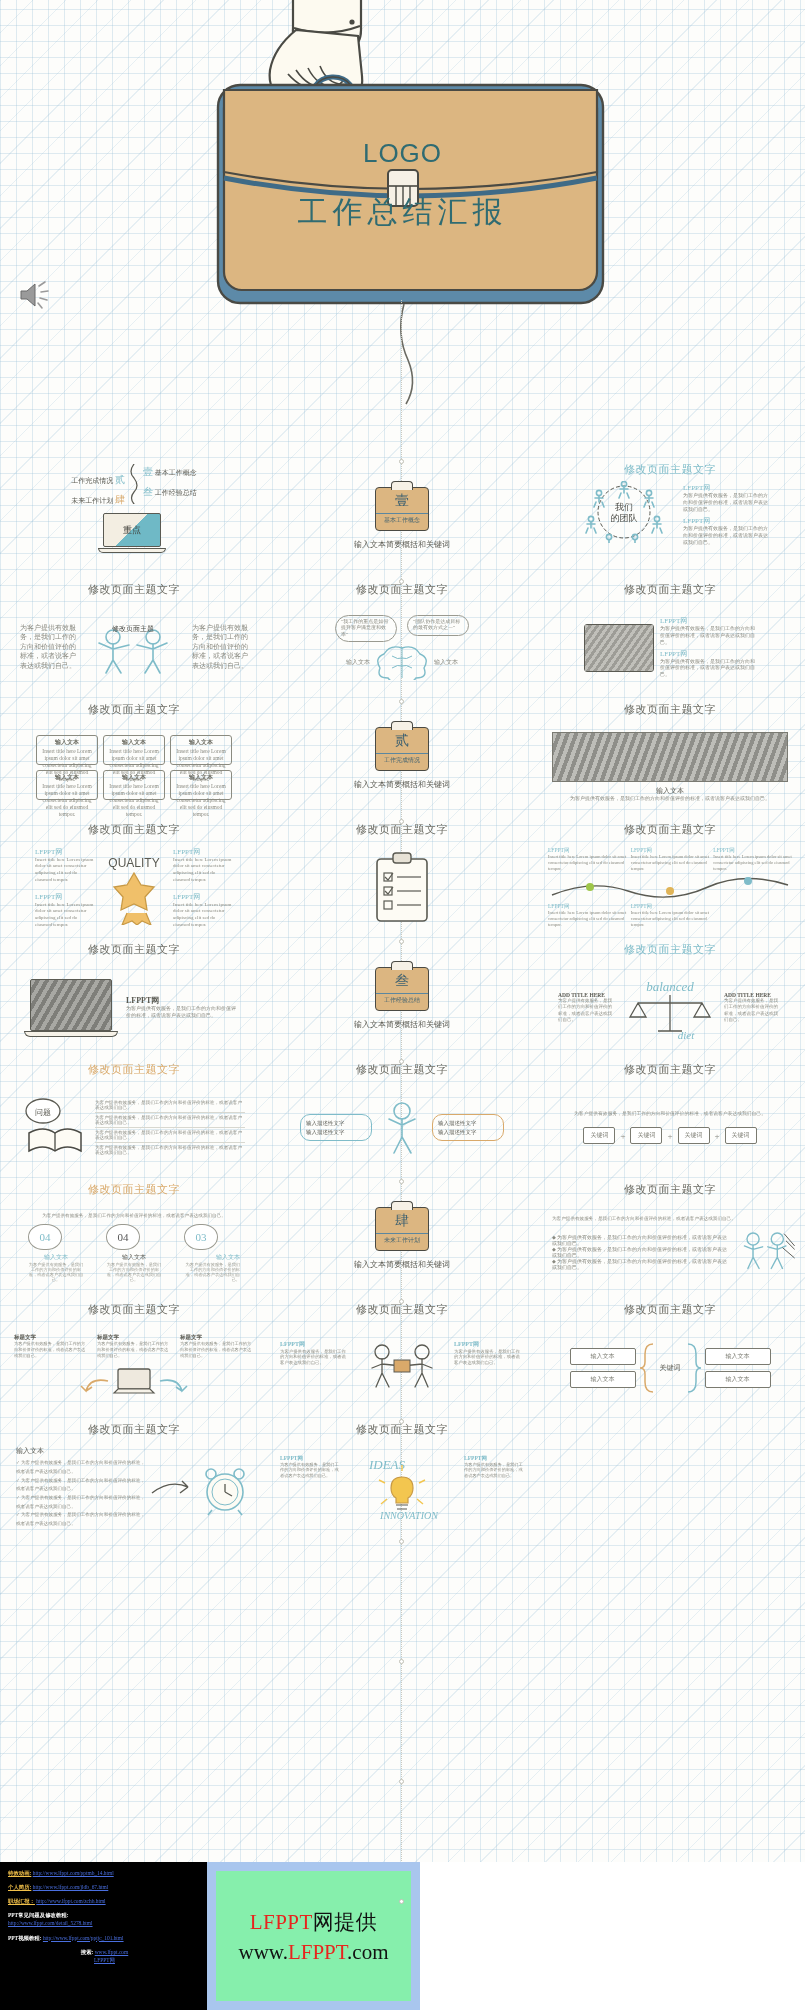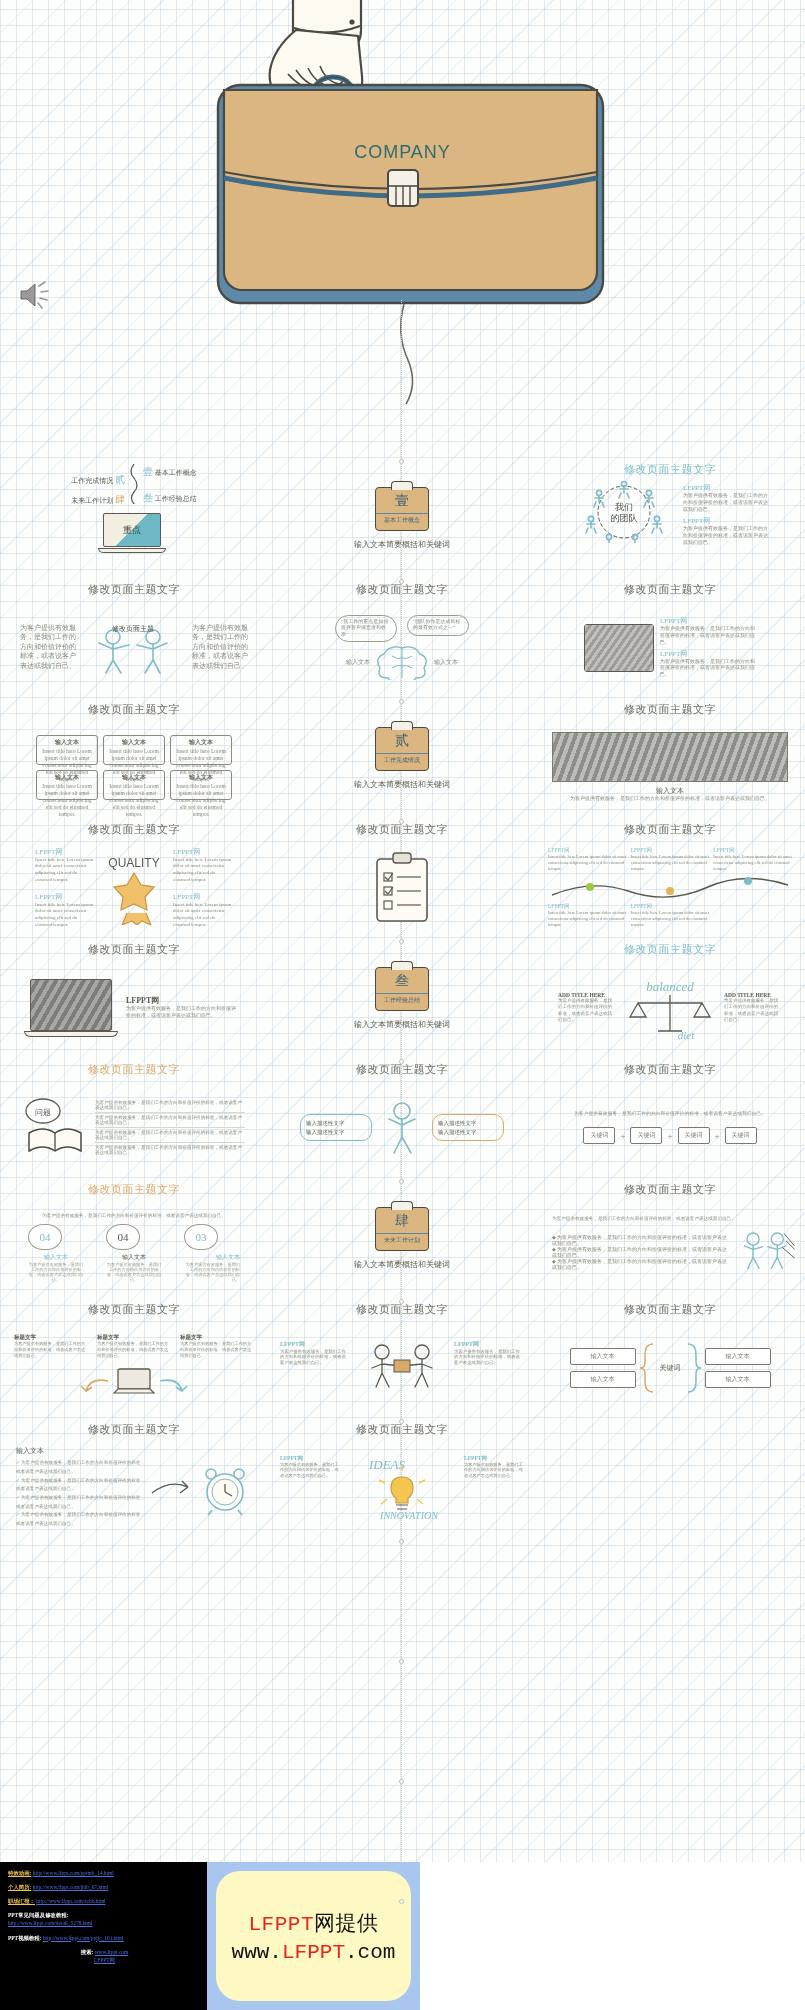--- a/index.html
+++ b/index.html
@@ -140,24 +140,23 @@
   .links .lbl { color:#f2c14a; font-weight:bold; text-decoration:underline; }
   .links .lbl-w { color:#ffffff; font-weight:bold; }
   .links a { color:#4a6fe0; text-decoration:underline; word-break:break-all; }
   .links .center { text-align:center; margin-top:2px; }
 
   .promo {
     position:absolute; left:207px; top:0; width:213px; height:148px;
     background:#a9c6ee; padding:9px; display:flex; align-items:center; justify-content:center;
   }
   .promo-inner{
-    background:#fef9c3; width:100%; height:100%;
+    background:#86efac; width:100%; height:100%;
     display:flex; flex-direction:column; align-items:center; justify-content:center;
-    font-family:Liberation Mono, monospace;
-    border-radius:24px;
+    font-family:Liberation Serif, serif;
   }
   .promo-inner .l1 { font-size:21px; letter-spacing:.5px; }
   .promo-inner .l2 { font-size:21px; margin-top:4px; }
   .red { color:#e8241d; }
   .blk { color:#111; }
   .footer-white{
     position:absolute; left:420px; top:0; width:385px; height:148px; background:#fff;
   }
 </style>
 </head>
@@ -191,23 +190,25 @@
     <line x1="388" y1="186" x2="418" y2="186" stroke="#4a4a44" stroke-width="1.6"></line>
     <line x1="396" y1="186" x2="396" y2="206" stroke="#4a4a44" stroke-width="1.4"></line>
     <line x1="403" y1="186" x2="403" y2="206" stroke="#4a4a44" stroke-width="1.4"></line>
     <line x1="410" y1="186" x2="410" y2="206" stroke="#4a4a44" stroke-width="1.4"></line>
 
     <path d="M404 304 q-8 30 4 56 q10 24 -2 44" fill="none" stroke="#6a6a62" stroke-width="1.6"></path>
   </svg>
 
   <div style="position:absolute; left:0; top:140px; width:805px; text-align:center;
               font-family:'Liberation Sans',sans-serif; color:#2f6b72; letter-spacing:1px;">
-    <div style="font-size:18px; line-height:1.4">COMPANY</div>
-  </div>
-
+    <div style="font-size:26px; line-height:1">LOGO</div>
+  </div>
+
+  <div style="position:absolute; left:0; top:192px; width:805px; text-align:center;
+              font-size:30px; color:#2f6b72; letter-spacing:5px;">工作总结汇报</div>
 
   <svg class="speaker" viewBox="0 0 34 34">
     <path d="M3 13 h6 l8 -7 v22 l-8 -7 h-6 z" fill="#9a9a9a" stroke="#6a6a6a" stroke-width="1"></path>
     <g stroke="#9a9a9a" stroke-width="1.6" stroke-linecap="round">
       <line x1="21" y1="8" x2="27" y2="4"></line>
       <line x1="23" y1="14" x2="30" y2="13"></line>
       <line x1="22" y1="20" x2="29" y2="22"></line>
       <line x1="20" y1="25" x2="24" y2="30"></line>
     </g>
   </svg>
@@ -225,21 +226,21 @@
                <span style="color:#7fbcc9; font-size:10px;">贰</span></div>
           <div style="margin-top:5px;"><span>未来工作计划</span>
                <span style="color:#d9a96a; font-size:10px;">肆</span></div>
         </div>
         <svg width="12" height="40" viewBox="0 0 12 40">
           <path d="M6 0 q-6 8 0 14 q6 8 0 14 q-5 6 0 12" class="inkline"></path>
         </svg>
         <div style="text-align:left; padding-top:1px;">
           <div><span style="color:#7fbcc9; font-size:10px;">壹</span>
                <span>基本工作概念</span></div>
-          <div style="margin-top:11px;"><span style="color:#7fbcc9; font-size:10px;">叁</span>
+          <div style="margin-top:5px;"><span style="color:#7fbcc9; font-size:10px;">叁</span>
                <span>工作经验总结</span></div>
         </div>
       </div>
       <div class="laptop" style="margin-top:6px;">
         <div class="screen">
             <span>重点</span>
           </div>
         <div class="base"></div>
       </div>
     </div>

